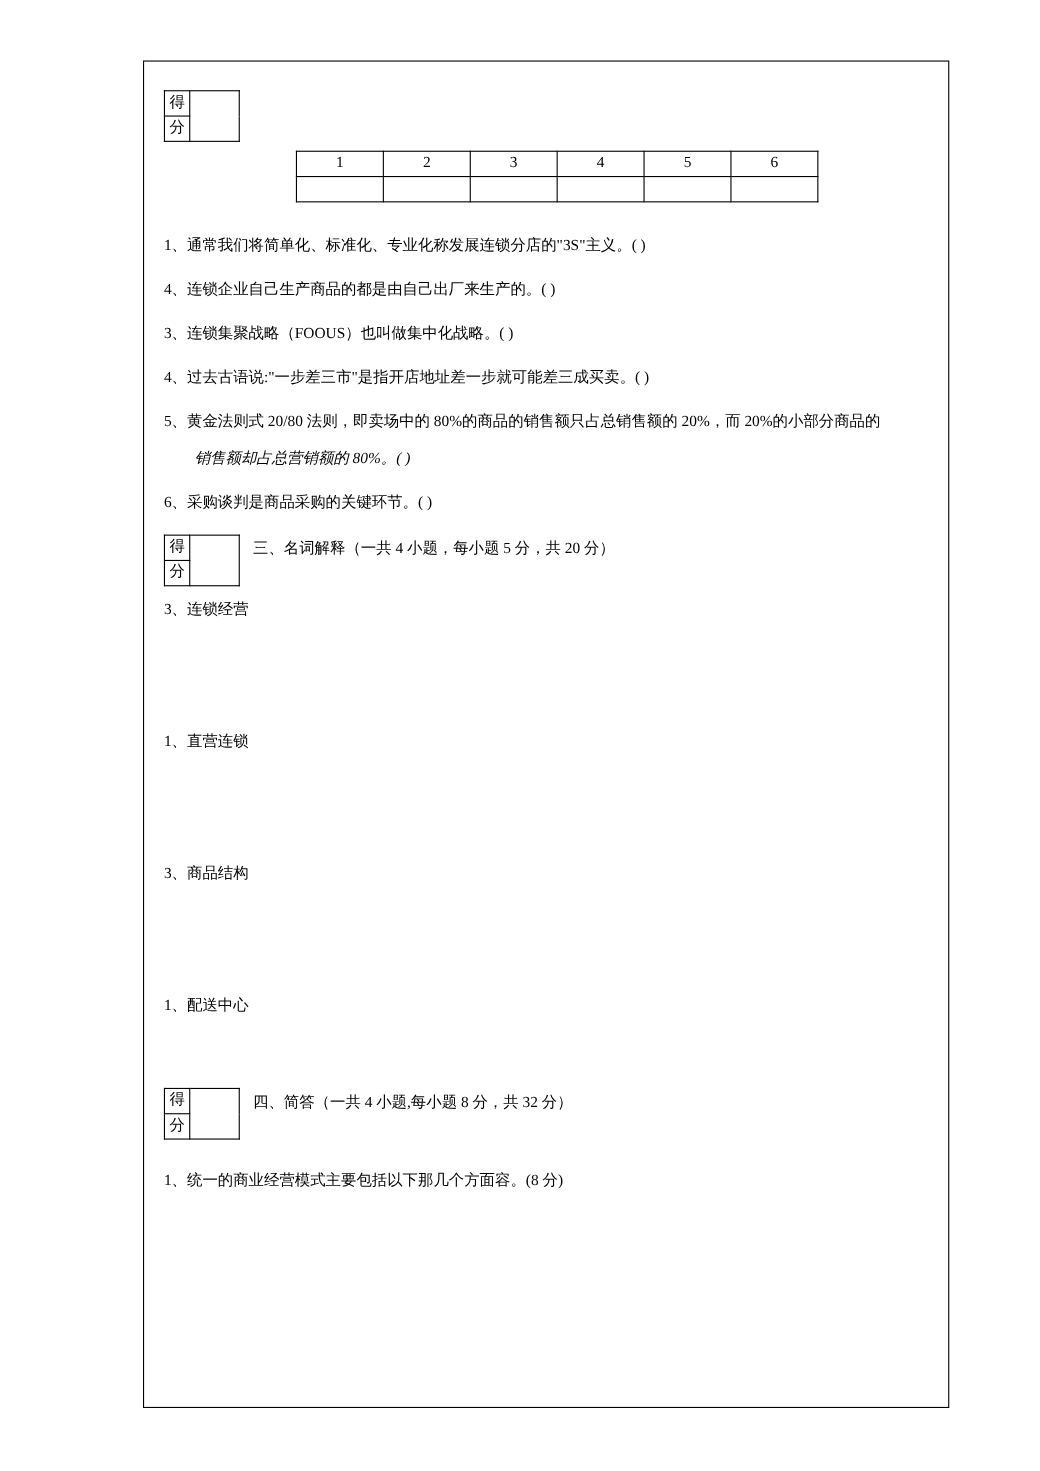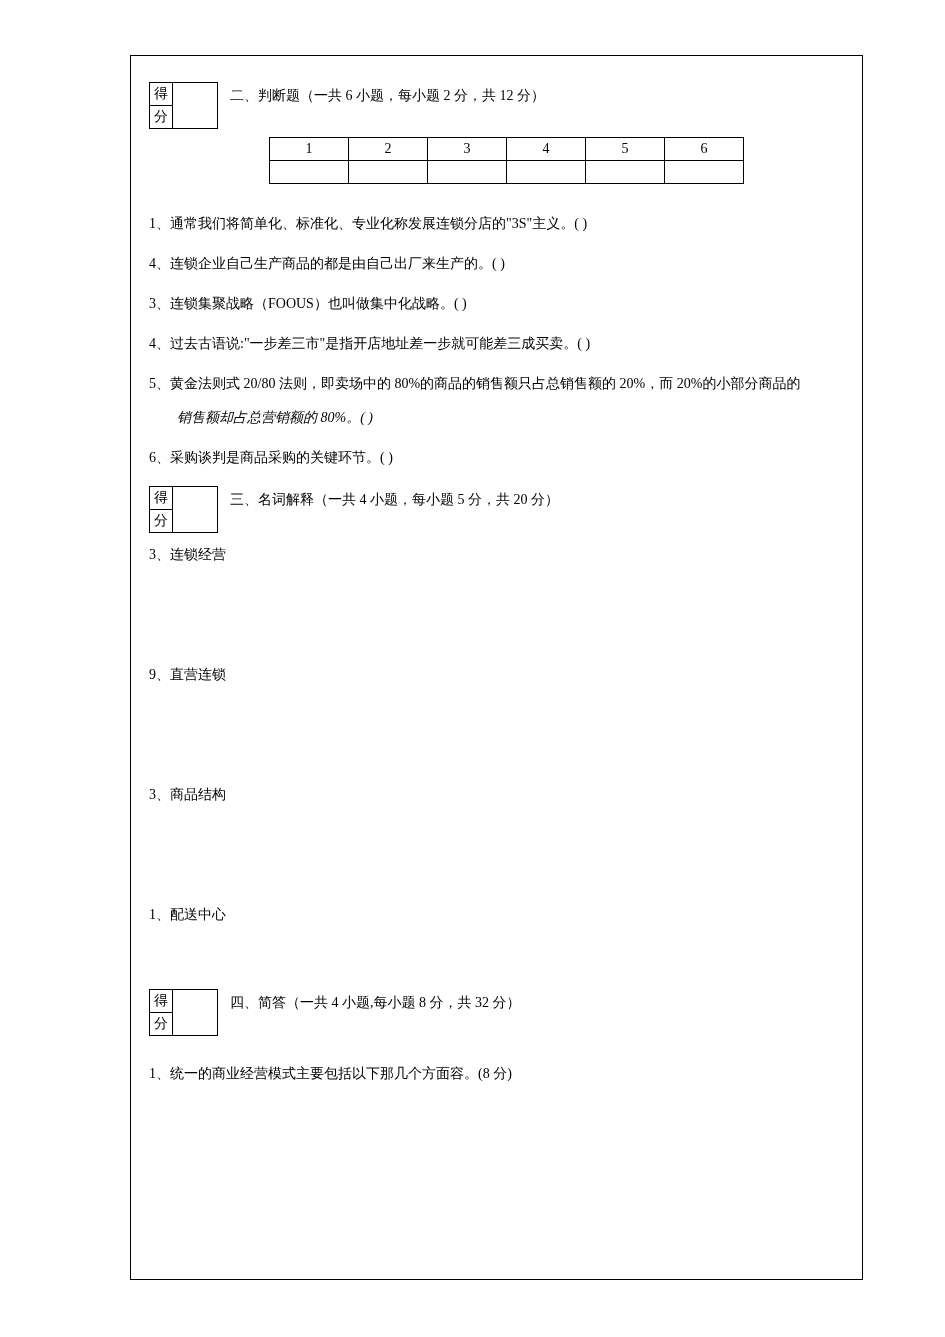--- a/index.html
+++ b/index.html
@@ -84,21 +84,20 @@
       <tbody>
           <tr>
         <td class="label">得</td>
         <td class="empty" rowspan="2"></td>
       </tr>
       <tr>
         <td class="label">分</td>
       </tr>
     </tbody>
       </table>
-    <div class="section-title">二、判断题（一共 6 小题，每小题 2 分，共 12 分）</div>
   </div>
 
   <table class="answer-table">
     <tbody>
         <tr>
       <td>1</td>
       <td>2</td>
       <td>3</td>
       <td>4</td>
       <td>5</td>
@@ -133,21 +132,21 @@
       <tr>
         <td class="label">分</td>
       </tr>
     </tbody>
       </table>
     <div class="section-title">三、名词解释（一共 4 小题，每小题 5 分，共 20 分）</div>
   </div>
 
   <div class="term-list">
     <div class="qline">3、连锁经营</div>
-    <div class="qline">9、直营连锁</div>
+    <div class="qline">1、直营连锁</div>
     <div class="qline">3、商品结构</div>
     <div class="qline">1、配送中心</div>
   </div>
 
   <div class="section-row simple-wrap">
     <table class="score-box">
       <tbody>
           <tr>
         <td class="label">得</td>
         <td class="empty" rowspan="2"></td>

